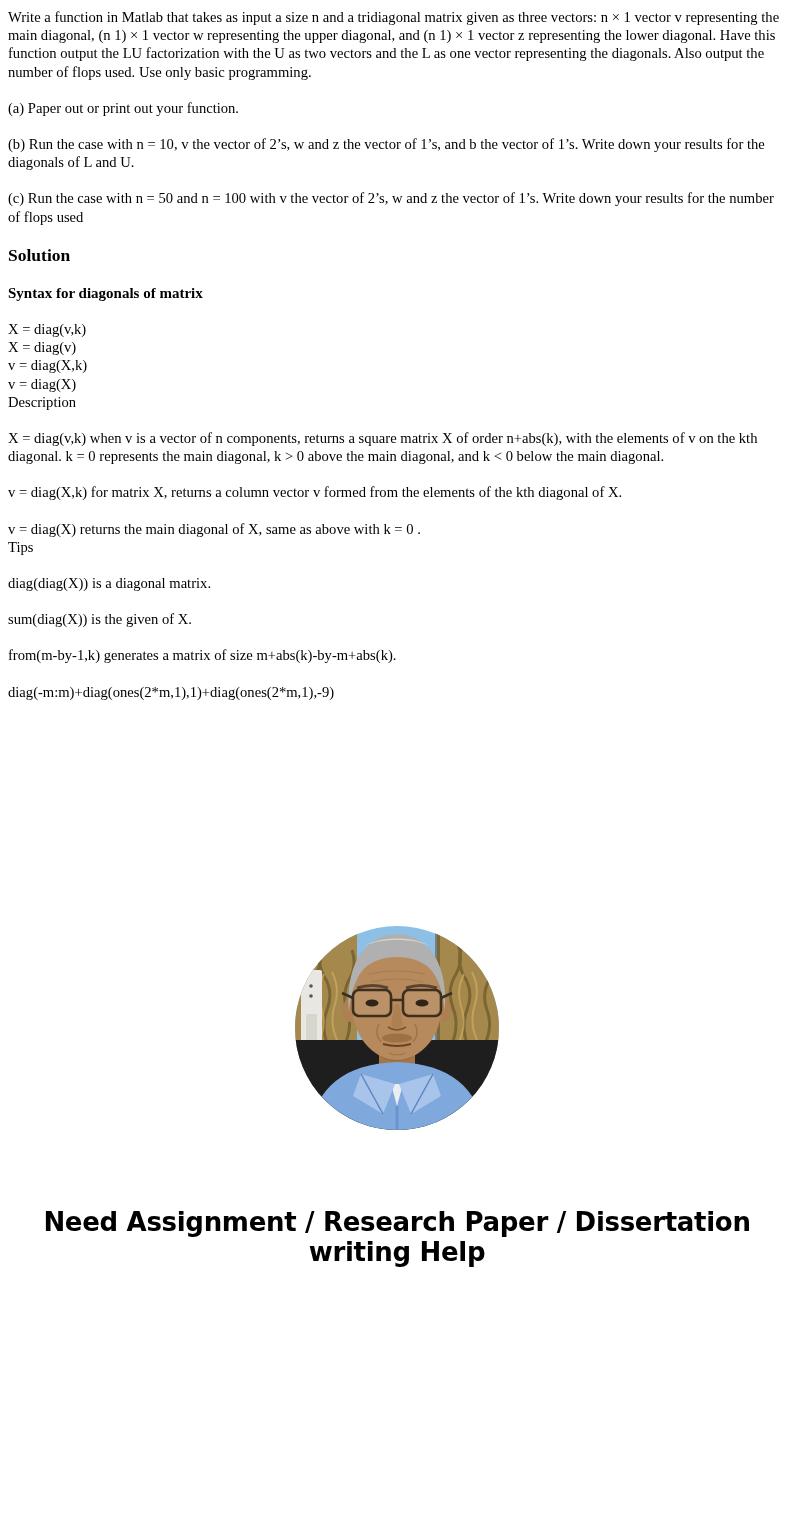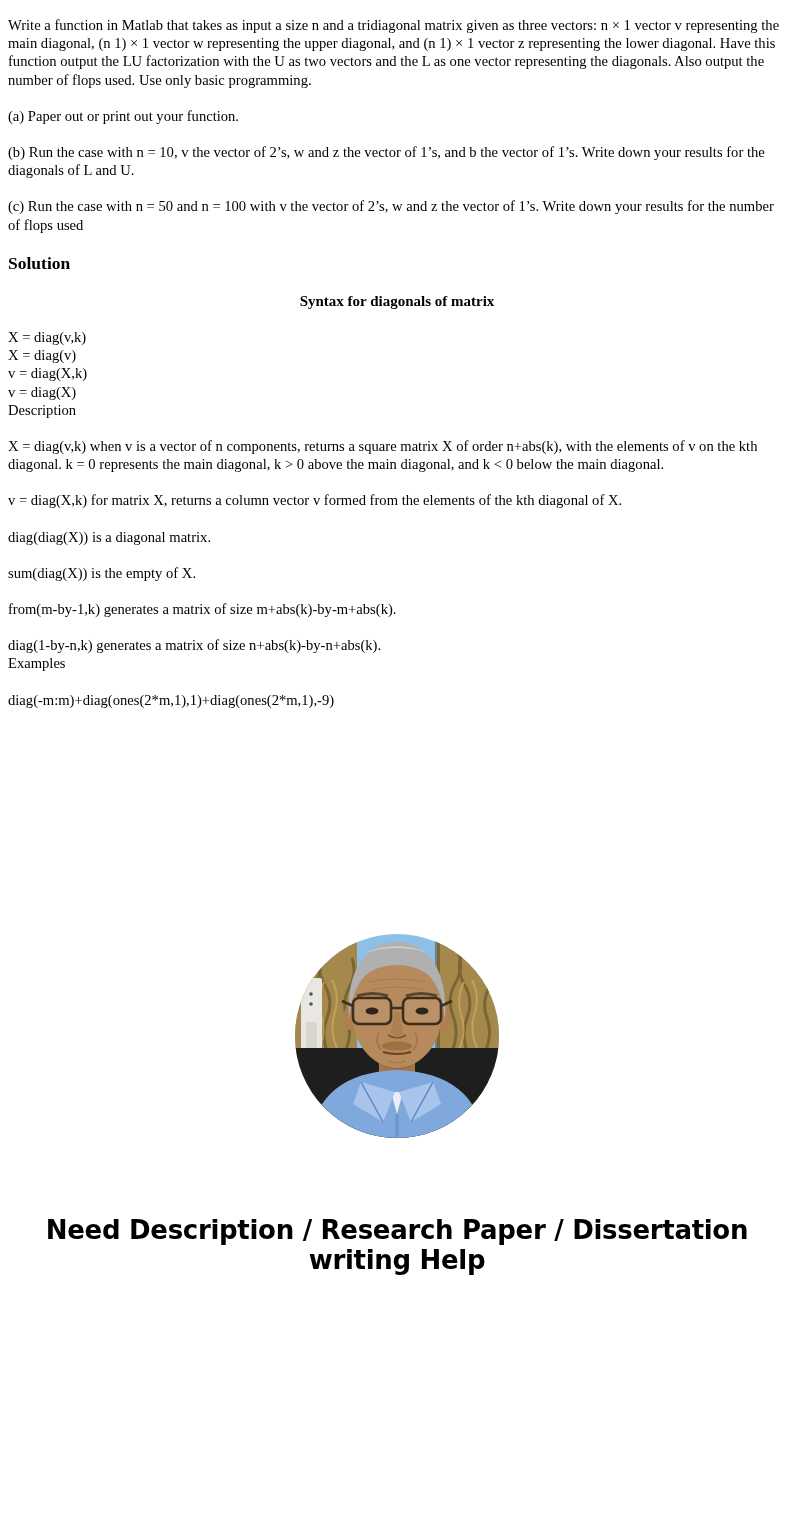--- a/index.html
+++ b/index.html
@@ -3,21 +3,21 @@
 <meta charset="utf-8">
 <style>
   html, body { margin: 0; padding: 0; background: #ffffff; }
   .page {
     position: relative;
     width: 794px;
     height: 1523px;
     background: #ffffff;
     overflow: hidden;
     box-sizing: border-box;
-    padding: 8px 8px;
+    padding: 0 8px;
     color: #000;
     font-family: "Liberation Serif", serif;
     font-size: 14.6px;
     line-height: 18.2px;
   }
   .para {
     margin: 18px 0 0 0;
     white-space: pre-line;
   }
   .para.first { margin-top: 8px; }
@@ -28,21 +28,20 @@
     line-height: 22px;
     font-weight: bold;
     margin: 18px 0 0 0;
   }
   h3.syntax-heading {
     font-family: "Liberation Serif", serif;
     font-size: 15px;
     line-height: 18.2px;
     font-weight: bold;
     margin: 18px 0 0 0;
-    text-align: center;
   }
   .avatar-wrap {
     margin-top: 225px;
     display: flex;
     justify-content: center;
   }
   .avatar {
     width: 204px;
     height: 204px;
     border-radius: 50%;
@@ -77,25 +76,25 @@
   <h3 class="syntax-heading">Syntax for diagonals of matrix</h3>
 
   <p class="para">X = diag(v,k)
 X = diag(v)
 v = diag(X,k)
 v = diag(X)
 Description</p>
 
   <p class="para mt-54">X = diag(v,k) when v is a vector of n components, returns a square matrix X of order n+abs(k), with the elements of v on the kth diagonal. k = 0 represents the main diagonal, k &gt; 0 above the main diagonal, and k &lt; 0 below the main diagonal.</p>
   <p class="para">v = diag(X,k) for matrix X, returns a column vector v formed from the elements of the kth diagonal of X.</p>
+  <p class="para">v = diag(X) returns the main diagonal of X, same as above with k = 0 .
+Tips</p>
   <p class="para">diag(diag(X)) is a diagonal matrix.</p>
-  <p class="para">sum(diag(X)) is the empty of X.</p>
+  <p class="para">sum(diag(X)) is the given of X.</p>
   <p class="para">from(m-by-1,k) generates a matrix of size m+abs(k)-by-m+abs(k).</p>
-  <p class="para">diag(1-by-n,k) generates a matrix of size n+abs(k)-by-n+abs(k).
-Examples</p>
   <p class="para">diag(-m:m)+diag(ones(2*m,1),1)+diag(ones(2*m,1),-9)</p>
 
   <div class="avatar-wrap">
     <div class="avatar">
       <svg viewBox="0 0 204 204" xmlns="http://www.w3.org/2000/svg">
 
         <rect x="0" y="0" width="204" height="204" fill="#8cc0e6"></rect>
 
         <rect x="0" y="0" width="62" height="204" fill="#a5894c"></rect>
         <rect x="142" y="0" width="62" height="204" fill="#a5894c"></rect>
@@ -168,18 +167,18 @@
         </g>
 
         <ellipse cx="102" cy="112" rx="15" ry="4.5" fill="#8a5c33" opacity="0.55"></ellipse>
         <path d="M88 118 Q102 122 116 118" stroke="#6e3f26" stroke-width="2" fill="none"></path>
         <path d="M94 127 Q102 131 110 127" stroke="#96633a" stroke-width="1.2" fill="none" opacity="0.6"></path>
       </svg>
     </div>
   </div>
 
   <div class="footer">
-    <div>Need Description / Research Paper / Dissertation
+    <div>Need Assignment / Research Paper / Dissertation
 writing Help</div>
     
   </div>
 
 </div>
 
 </body></html>

